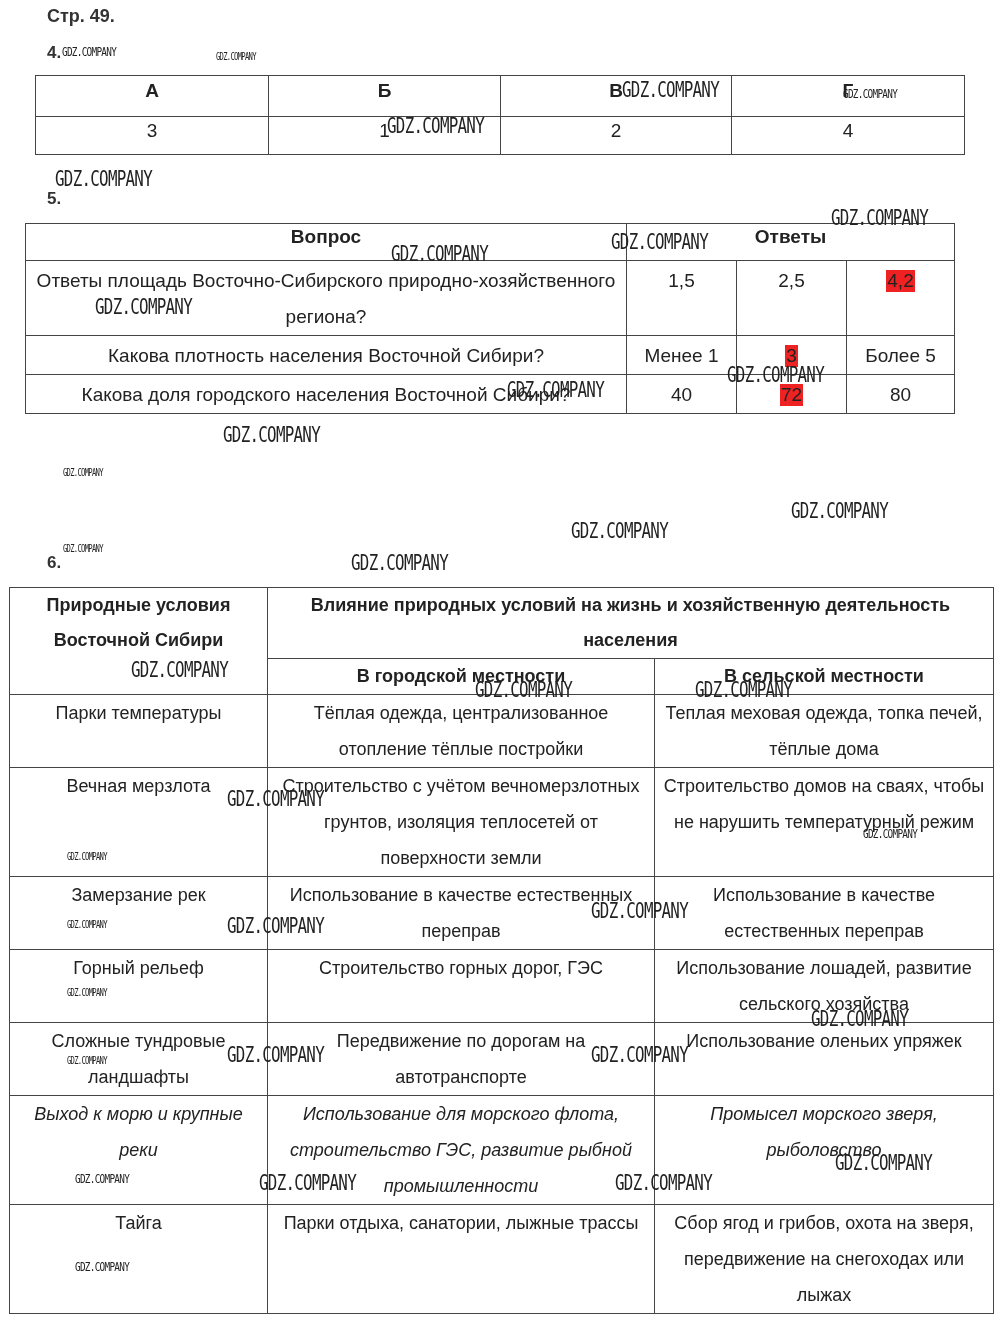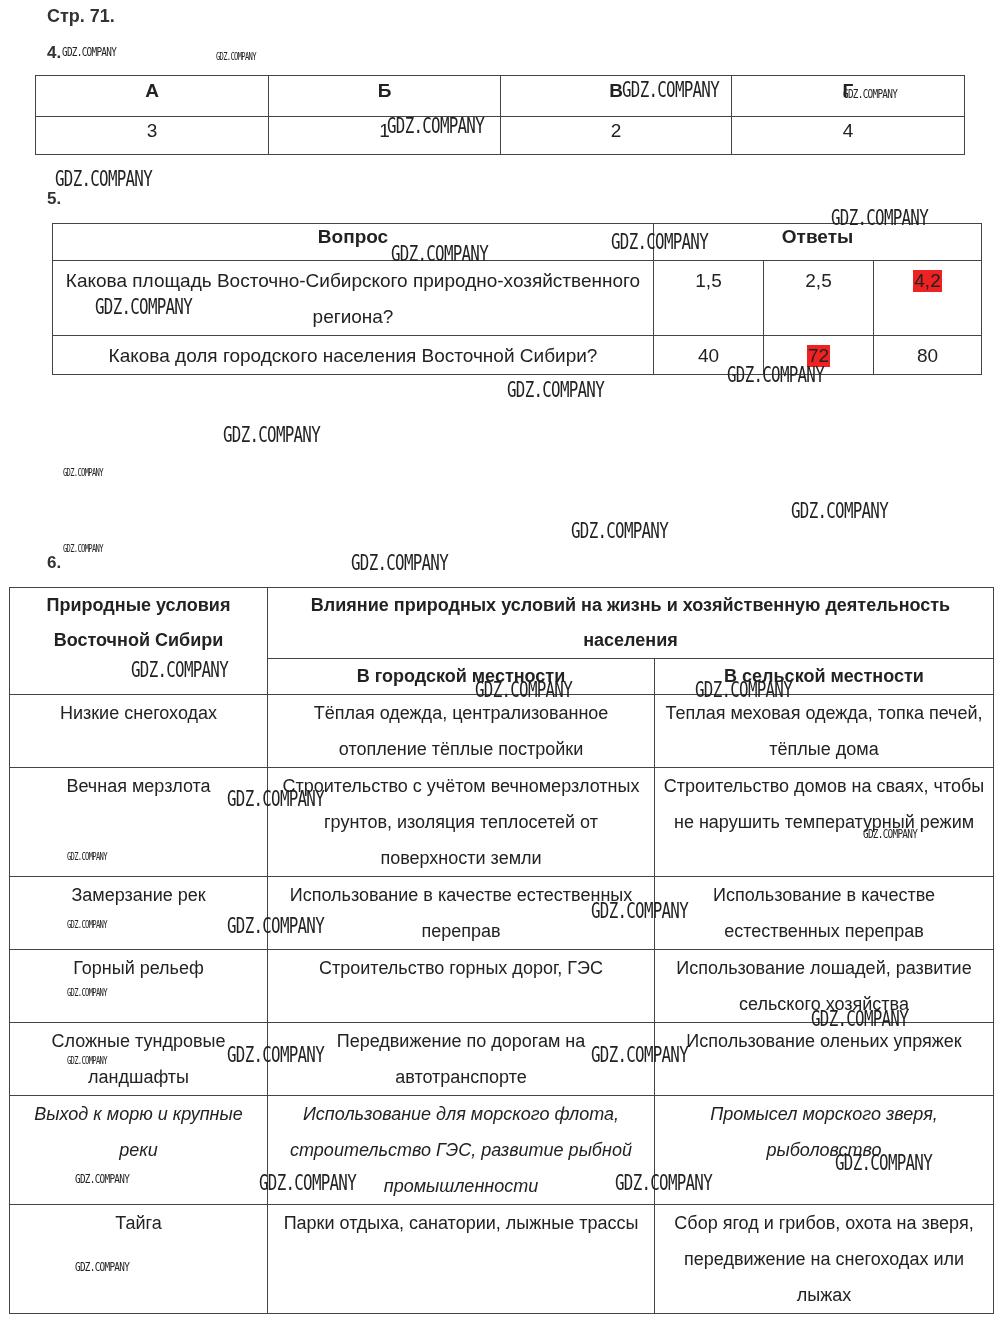--- a/index.html
+++ b/index.html
@@ -11,33 +11,33 @@
   .wm.big { font-size: 22px; }
   .wm.small { font-size: 13px; }
   .wm.tiny { font-size: 10px; }
   table { border-collapse: collapse; position: absolute; table-layout: fixed; }
   td, th { border: 1px solid #444; text-align: center; vertical-align: top; font-weight: normal; }
   
   #t4 { left: 35px; top: 75px; width: 929px; font-size: 19px; }
   #t4 th { font-weight: bold; height: 36px; padding: 4px 0 0 0; }
   #t4 td { height: 34px; padding: 3px 0 0 0; }
   
-  #t5 { left: 52px; top: 223px; width: 929px; font-size: 19px; }
+  #t5 { left: 25px; top: 223px; width: 929px; font-size: 19px; }
   #t5 th { font-weight: bold; height: 34px; padding: 2px 0 0 0; }
   #t5 td { padding: 2px 4px 0 4px; line-height: 36px; }
   .hl { background: #ee2222; color: #222; padding: 0 1px; line-height: 22px; display: inline-block; }
   
   #t6 { left: 9px; top: 587px; width: 984px; font-size: 18px; font-family: "Liberation Sans", sans-serif; }
   #t6 th { font-weight: bold; line-height: 35px; padding: 0 4px; }
   #t6 td { line-height: 36px; padding: 0 4px; }
 </style>
 </head>
 <body>
 
-<div class="abs page-title">Стр. 71.</div>
+<div class="abs page-title">Стр. 49.</div>
 
 <div class="abs section-num" style="left:47px; top:43px;">4.</div>
 <table id="t4">
   <colgroup>
       <col style="width:233px">
       <col style="width:232px">
       <col style="width:231px">
       <col style="width:233px">
     </colgroup>
   <tbody>
@@ -65,24 +65,30 @@
       <col style="width:108px">
     </colgroup>
   <tbody>
       <tr>
     <th>Вопрос</th>
     <th colspan="3">Ответы</th>
   </tr>
   </tbody>
     <tbody id="t5-body">
       <tr style="height: 72px;">
-        <td>Какова площадь Восточно-Сибирского природно-хозяйственного региона?</td>
+        <td>Ответы площадь Восточно-Сибирского природно-хозяйственного региона?</td>
         <td><span>1,5</span></td>
         <td><span>2,5</span></td>
         <td><span class="hl" style="background: rgb(238, 34, 34);">4,2</span></td>
+      </tr>
+      <tr style="height: 36px;">
+        <td>Какова плотность населения Восточной Сибири?</td>
+        <td><span>Менее 1</span></td>
+        <td><span class="hl" style="background: rgb(238, 34, 34);">3</span></td>
+        <td><span>Более 5</span></td>
       </tr>
       <tr style="height: 36px;">
         <td>Какова доля городского населения Восточной Сибири?</td>
         <td><span>40</span></td>
         <td><span class="hl" style="background: rgb(238, 34, 34);">72</span></td>
         <td><span>80</span></td>
       </tr>
     </tbody>
 </table>
 
@@ -98,21 +104,21 @@
     <th rowspan="2" style="padding-top:0;">Природные условия Восточной Сибири</th>
     <th colspan="2">Влияние природных условий на жизнь и хозяйственную деятельность населения</th>
   </tr>
   <tr>
     <th>В городской местности</th>
     <th>В сельской местности</th>
   </tr>
   </tbody>
     <tbody id="t6-body">
       <tr style="height: 72px;">
-        <td>Низкие снегоходах</td>
+        <td>Парки температуры</td>
         <td>Тёплая одежда, централизованное отопление тёплые постройки</td>
         <td>Теплая меховая одежда, топка печей, тёплые дома</td>
       </tr>
       <tr style="height: 108px;">
         <td>Вечная мерзлота</td>
         <td>Строительство с учётом вечномерзлотных грунтов, изоляция теплосетей от поверхности земли</td>
         <td>Строительство домов на сваях, чтобы не нарушить температурный режим</td>
       </tr>
       <tr style="height: 72px;">
         <td>Замерзание рек</td>

